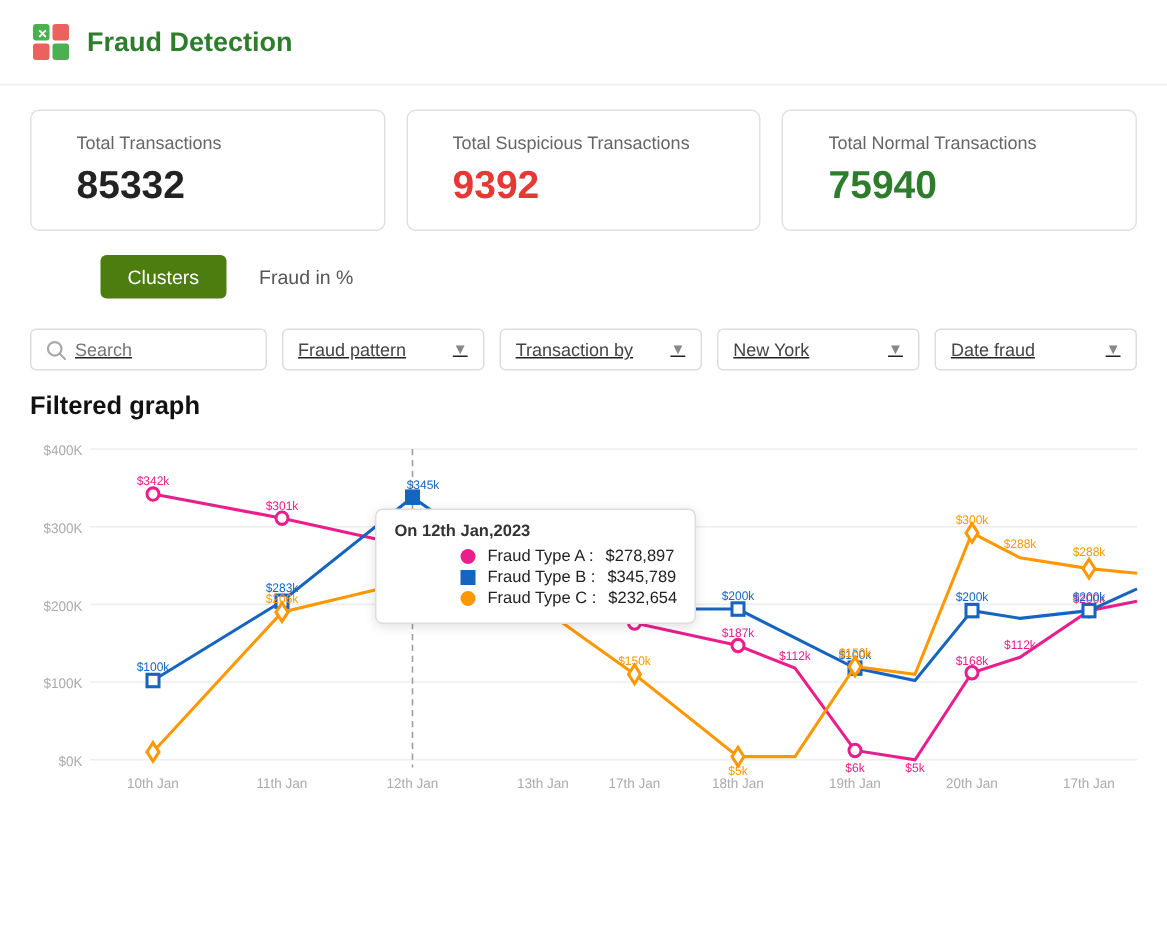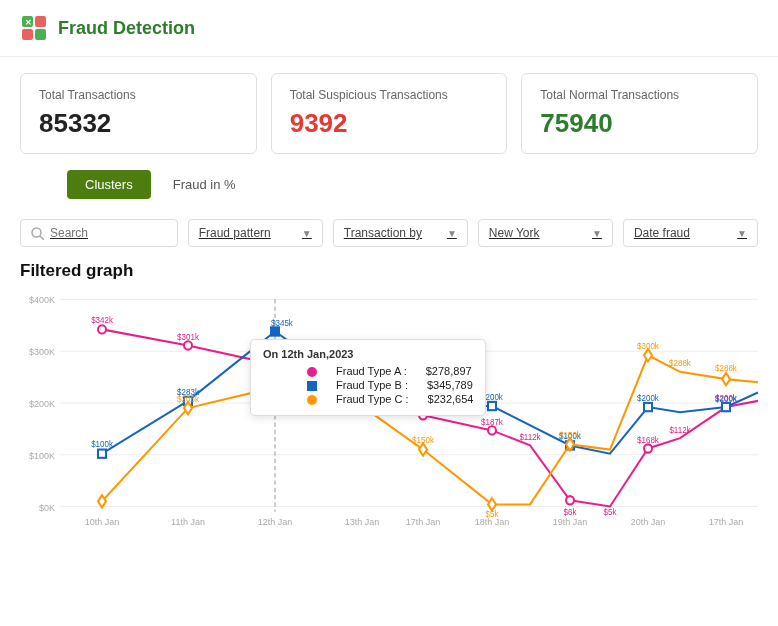--- a/index.html
+++ b/index.html
@@ -4,21 +4,21 @@
   <style>
     * { box-sizing: border-box; margin: 0; padding: 0; }
     body { font-family: 'Segoe UI', Arial, sans-serif; background: #f5f6fa; color: #222; font-size: 13px; }
     .app { background: #fff; min-height: 626px; width: 778px; overflow: hidden; }
     
     .header { display: flex; align-items: center; padding: 14px 20px; border-bottom: 1px solid #eee; background: #fff; }
     .header-logo { width: 28px; height: 28px; margin-right: 10px; }
     .header-title { font-size: 18px; font-weight: 700; color: #2d7d2d; }
     
     .stats-row { display: flex; gap: 14px; padding: 16px 20px; }
-    .stat-card { background: #fff; border: 1px solid #e0e0e0; border-radius: 6px; padding: 14px 18px; flex: 1; }
+    .stat-card { background: #fff; border: 1px solid #e0e0e0; border-radius: 6px; padding: 14px 30px; flex: 1; }
     .stat-label { font-size: 12px; color: #666; margin-bottom: 6px; }
     .stat-value { font-size: 26px; font-weight: 700; color: #222; }
     .stat-value.red { color: #e53935; }
     .stat-value.green { color: #2d7d2d; }
     
     .tabs { display: flex; padding: 0 20px 12px; gap: 4px; }
     .tab { padding: 7px 18px; border-radius: 4px; cursor: pointer; font-size: 13px; font-weight: 500; border: none; background: transparent; color: #555; }
     .tab.active { background: #4d7c0f; color: #fff; margin-left: 47px; }
     
     .filters { display: flex; gap: 10px; padding: 8px 20px 14px; align-items: center; text-decoration: underline; }
@@ -27,21 +27,21 @@
     .search-icon-svg { color: #aaa; margin-right: 6px; flex-shrink: 0; }
     .filter-dropdown { display: flex; align-items: center; border: 1px solid #ddd; border-radius: 4px; padding: 6px 10px; background: #fff; flex: 1; justify-content: space-between; cursor: pointer; font-size: 12px; color: #444; }
     .dropdown-arrow { color: #888; font-size: 10px; margin-left: 6px; }
     
     .chart-section { padding: 0 20px 10px; }
     .chart-title { font-size: 17px; font-weight: 700; margin-bottom: 8px; color: #111; }
     .chart-container { position: relative; width: 100%; height: 290px; }
     svg.chart { width: 100%; height: 100%; overflow: visible; }
     .tooltip-box { position: absolute; background: #fff; border: 1px solid #ddd; border-radius: 5px; padding: 8px 12px; font-size: 11px; top: 50px; left: 230px; box-shadow: 0 2px 8px rgba(0,0,0,0.12); z-index: 10; min-width: 180px; }
     .tooltip-date { font-weight: 700; margin-bottom: 5px; color: #333; font-size: 11px; }
-    .tooltip-row { display: flex; align-items: flex-end; gap: 19px; margin-bottom: 2px; font-size: 11px; padding-left: 44px; }
+    .tooltip-row { display: flex; align-items: center; gap: 8px; margin-bottom: 2px; font-size: 11px; padding-left: 44px; }
     .tooltip-dot { width: 10px; height: 10px; border-radius: 50%; display: inline-block; }
     .tooltip-dot.dot-pink { background: #e91e8c; border-radius: 50%; }
     .tooltip-dot.dot-blue { background: #1565c0; border-radius: 0; }
     .tooltip-dot.dot-orange { background: #ff9800; border-radius: 50%; }
   </style>
 </head>
 <body>
 
 <div class="app">
 

